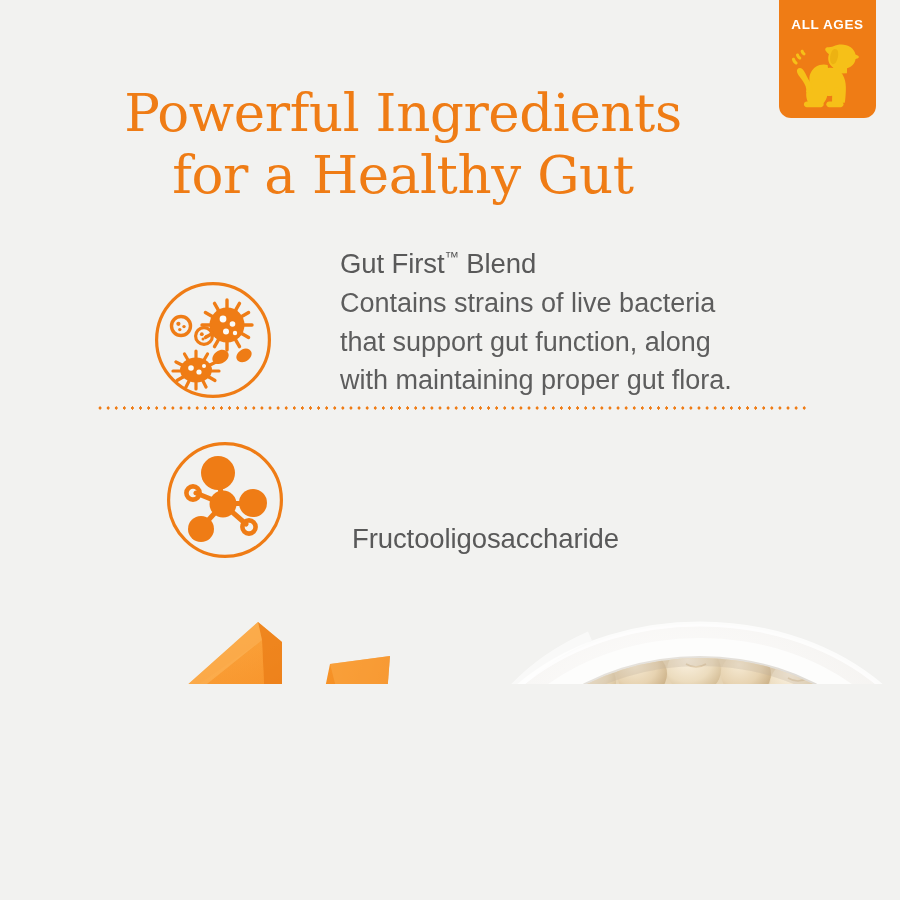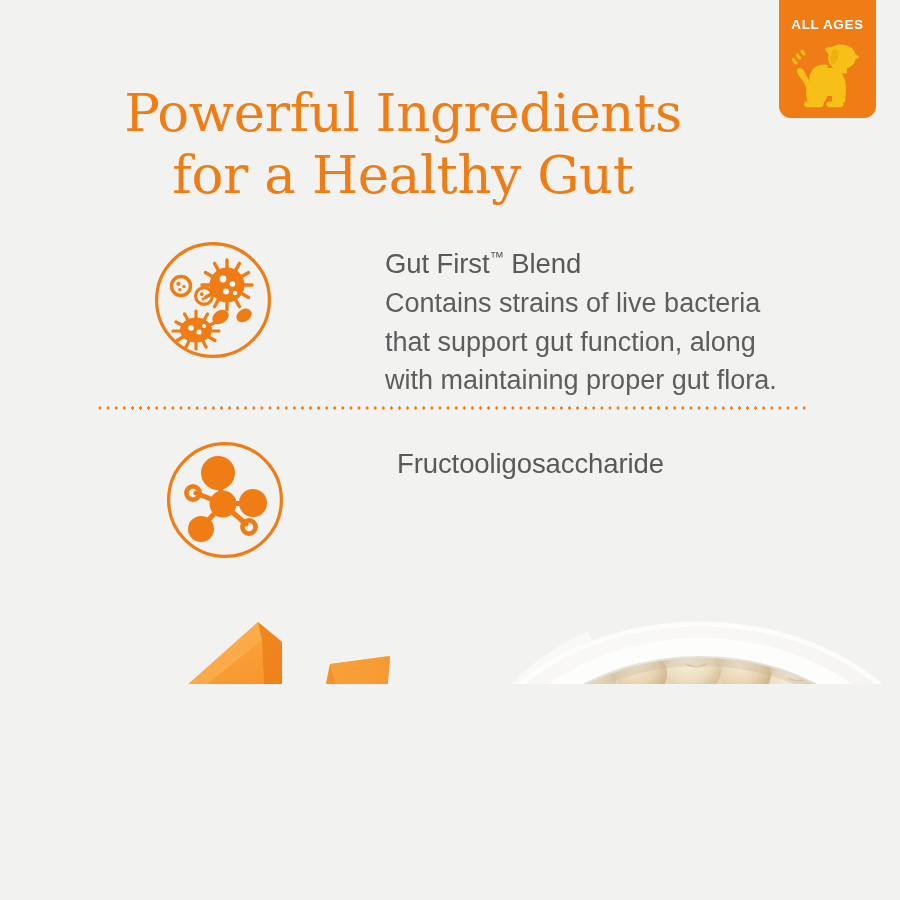--- a/index.html
+++ b/index.html
@@ -69,22 +69,21 @@
     margin-left: 8px;
   }
   .headline .l2 { display: block; }
 
   
   .feature {
     position: absolute;
     left: 0;
     width: 900px;
     display: flex;
-    align-items: flex-start;
-    gap: 45px;
+    align-items: flex-end;
   }
   .feature-1 { top: 241px; }
   .feature-2 { top: 441px; margin-left: 12px; }
 
   .icon-wrap {
     width: 118px;
     height: 118px;
     margin-left: 154px;
     flex: 0 0 118px;
     position: relative;

